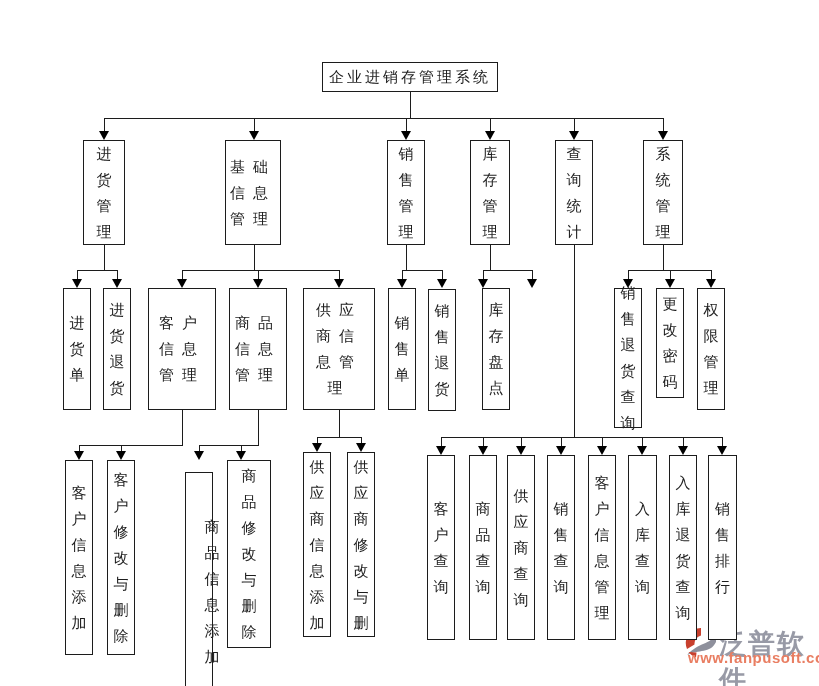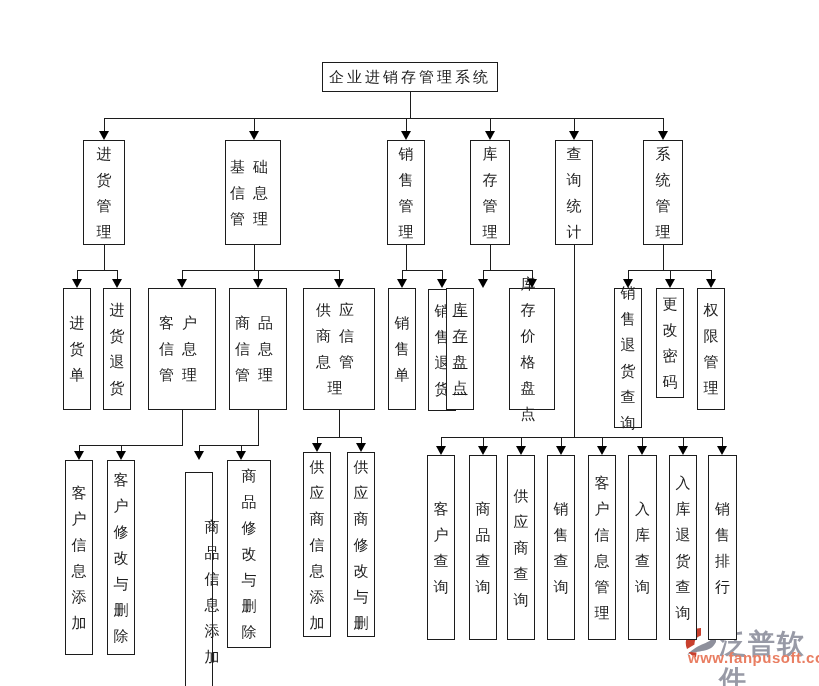--- a/index.html
+++ b/index.html
@@ -85,25 +85,22 @@
     </div>
     <div class="node cols2" style="left: 303px; top: 288px; width: 72px; height: 122px;">
       <span class="txt">供应商信息管理</span>
     </div>
     <div class="node cols1" style="left: 388px; top: 288px; width: 28px; height: 122px;">
       <span class="txt">销售单</span>
     </div>
     <div class="node cols1" style="left: 428px; top: 289px; width: 28px; height: 122px;">
       <span class="txt">销售退货</span>
     </div>
-    <div class="node cols1" style="left: 446px; top: 288px; width: 28px; height: 122px; text-decoration: underline;">
+    <div class="node cols1" style="left: 482px; top: 288px; width: 28px; height: 122px;">
       <span class="txt">库存盘点</span>
-    </div>
-    <div class="node cols2" style="left: 509px; top: 288px; width: 46px; height: 122px;">
-      <span class="txt">库存价格盘点</span>
     </div>
     <div class="node cols1" style="left: 614px; top: 288px; width: 28px; height: 140px;">
       <span class="txt">销售退货查询</span>
     </div>
     <div class="node cols1" style="left: 656px; top: 288px; width: 28px; height: 110px;">
       <span class="txt">更改密码</span>
     </div>
     <div class="node cols1" style="left: 697px; top: 288px; width: 28px; height: 122px;">
       <span class="txt">权限管理</span>
     </div>

